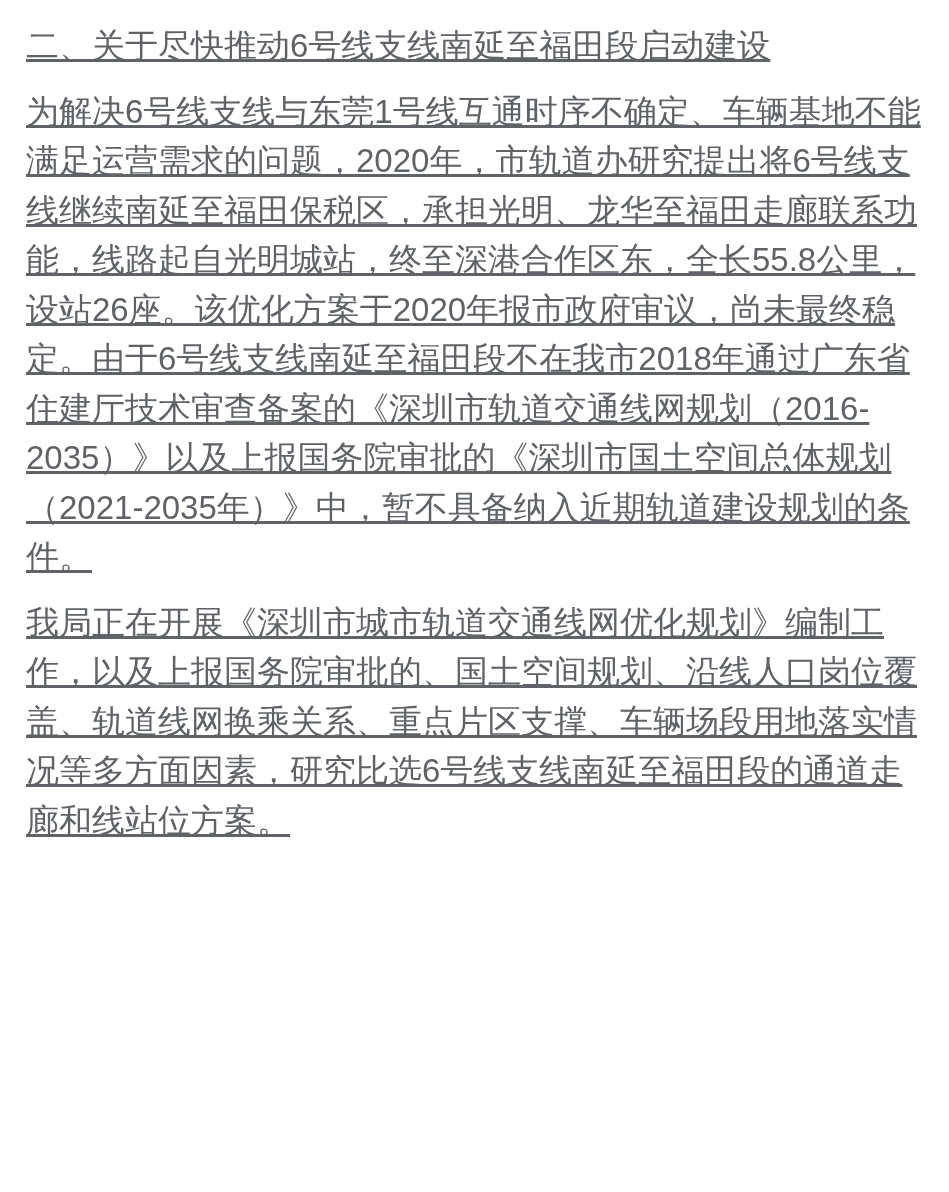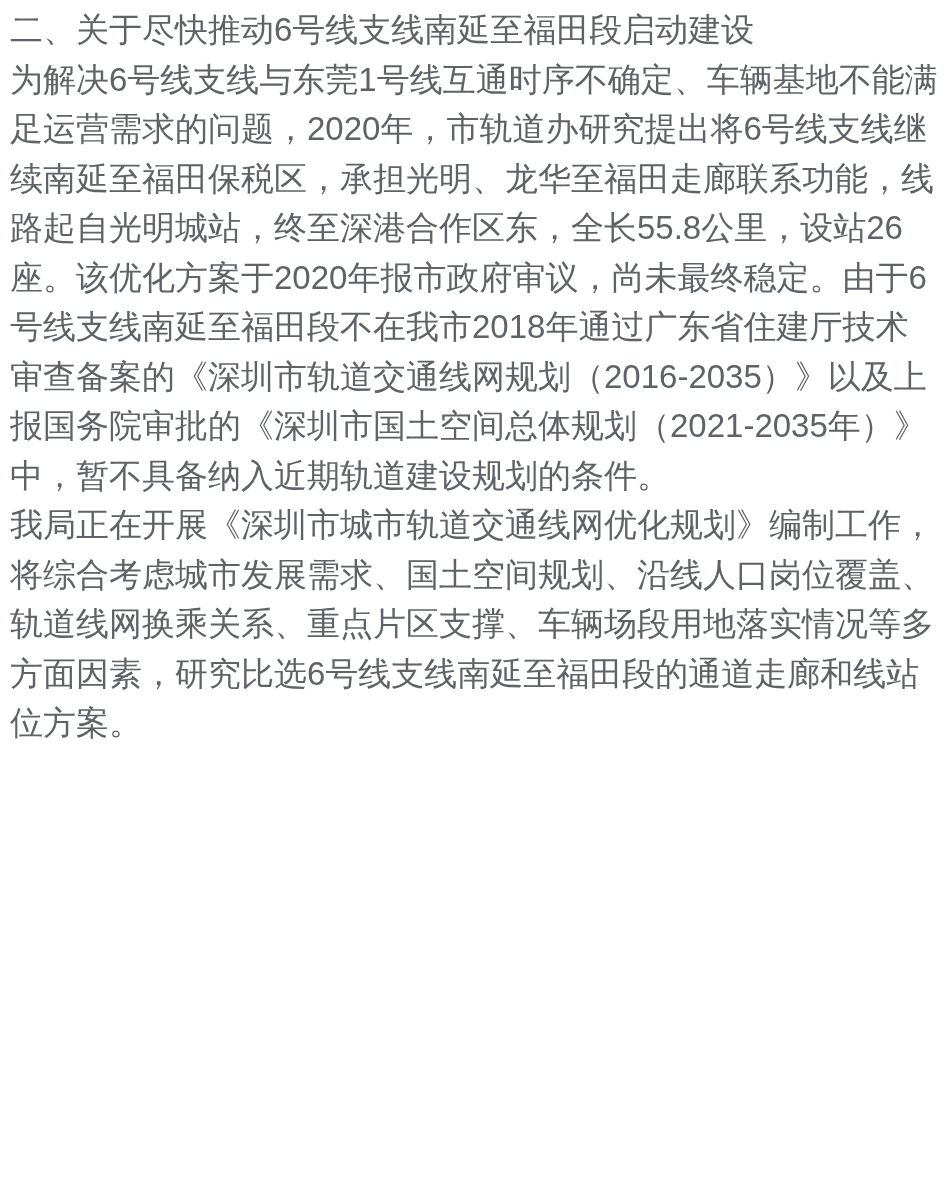--- a/index.html
+++ b/index.html
@@ -16,28 +16,29 @@
     padding: 5px 8px 10px 10px;
     font-family: "Liberation Sans", sans-serif;
     font-size: 33px;
     line-height: 49.5px;
     color: #5f6368;
     overflow: hidden;
     text-align: left;
   }
   .heading,
   .para {
-    margin: 0;
+    margin: 16px;
     padding: 0;
     font-weight: 400;
     
     word-break: normal;
     overflow-wrap: break-word;
+    text-decoration: underline;
   }
 </style>
 </head>
 <body>
 
 <div class="page">
   <div class="heading">二、关于尽快推动6号线支线南延至福田段启动建设</div>
   <p class="para">为解决6号线支线与东莞1号线互通时序不确定、车辆基地不能满足运营需求的问题，2020年，市轨道办研究提出将6号线支线继续南延至福田保税区，承担光明、龙华至福田走廊联系功能，线路起自光明城站，终至深港合作区东，全长55.8公里，设站26座。该优化方案于2020年报市政府审议，尚未最终稳定。由于6号线支线南延至福田段不在我市2018年通过广东省住建厅技术审查备案的《深圳市轨道交通线网规划（2016-2035）》以及上报国务院审批的《深圳市国土空间总体规划（2021-2035年）》中，暂不具备纳入近期轨道建设规划的条件。</p>
-  <p class="para">我局正在开展《深圳市城市轨道交通线网优化规划》编制工作，将综合考虑城市发展需求、国土空间规划、沿线人口岗位覆盖、轨道线网换乘关系、重点片区支撑、车辆场段用地落实情况等多方面因素，研究比选6号线支线南延至福田段的通道走廊和线站位方案。</p>
+  <p class="para">我局正在开展《深圳市城市轨道交通线网优化规划》编制工作，以及上报国务院审批的、国土空间规划、沿线人口岗位覆盖、轨道线网换乘关系、重点片区支撑、车辆场段用地落实情况等多方面因素，研究比选6号线支线南延至福田段的通道走廊和线站位方案。</p>
 </div>
 
 </body></html>

